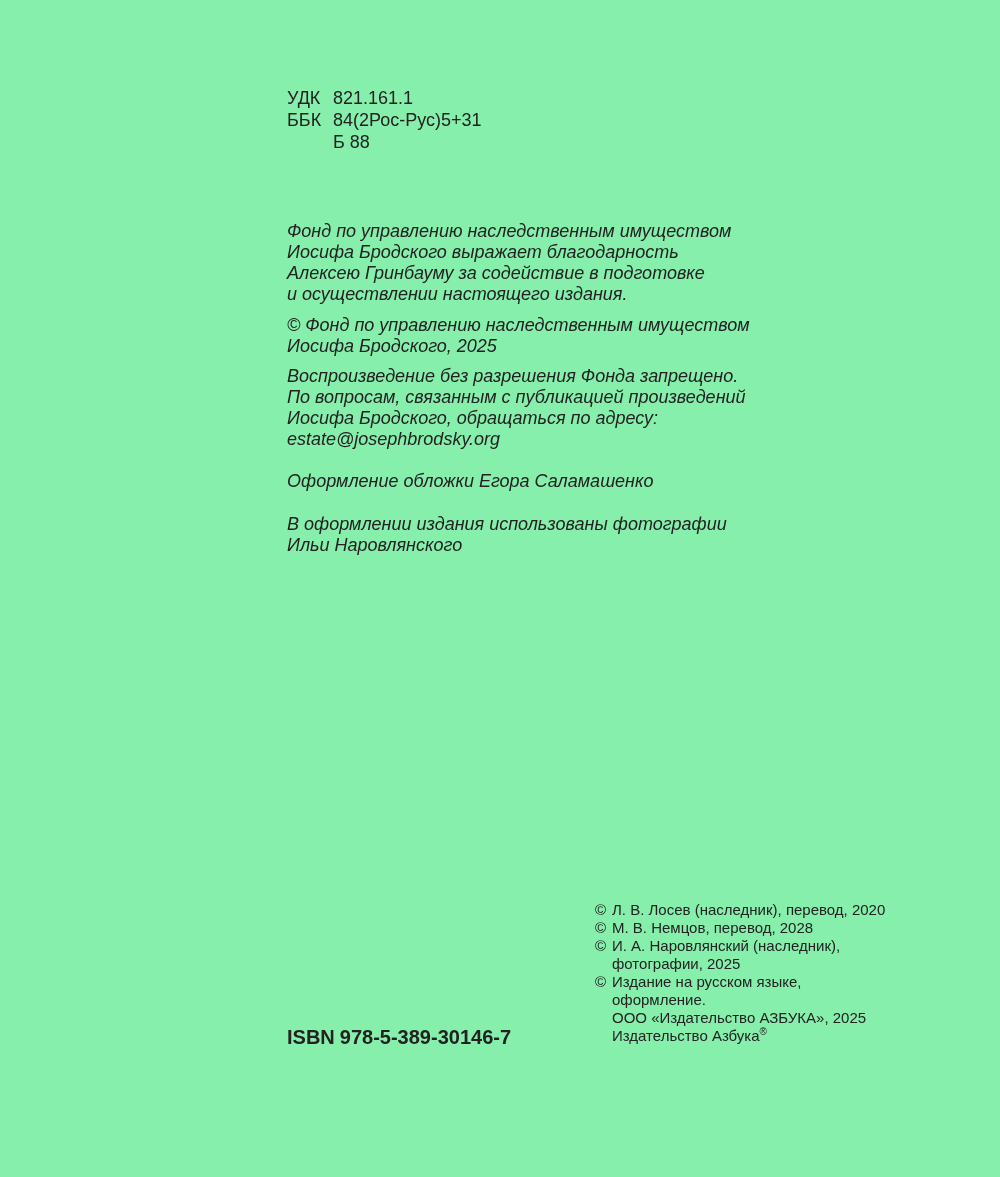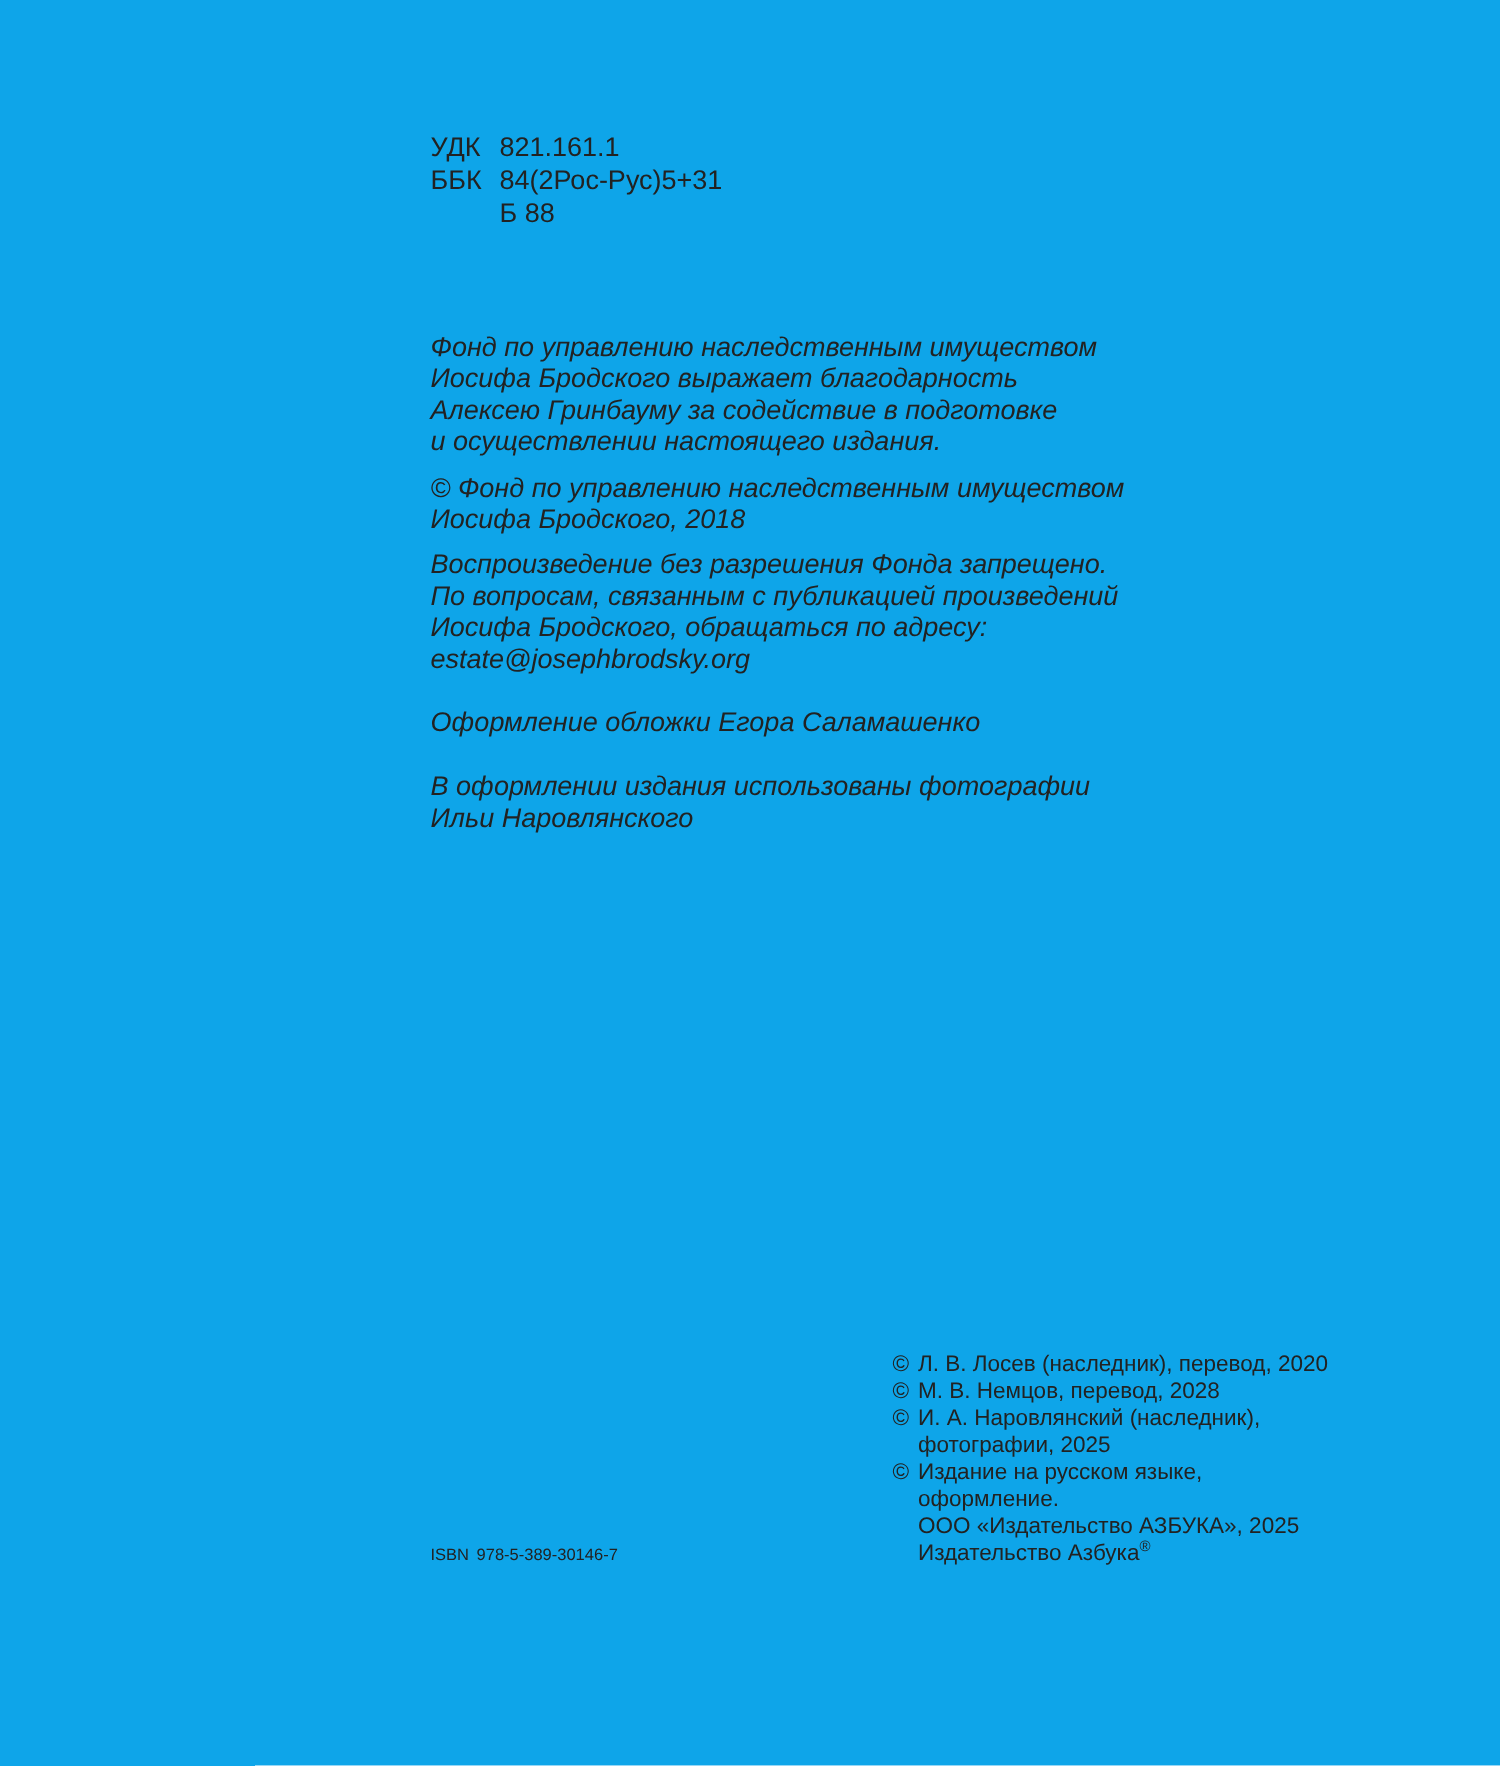--- a/index.html
+++ b/index.html
@@ -4,21 +4,21 @@
 <style>
   html, body {
     margin: 0;
     padding: 0;
     background: #ffffff;
   }
   .page {
     position: relative;
     width: 1000px;
     height: 1177px;
-    background: #0ea5e9;
+    background: #86efac;
     font-family: "Liberation Sans", "DejaVu Sans", sans-serif;
     color: #222222;
     overflow: hidden;
   }
   .block {
     position: absolute;
     white-space: pre-line;
     font-size: 18px;
     line-height: 21px;
     font-style: italic;
@@ -63,22 +63,22 @@
   .reg-sup {
     font-size: 10px;
     vertical-align: super;
     line-height: 0;
   }
   
   .isbn-line {
     position: absolute;
     left: 287px;
     top: 1027px;
-    font-size: 11px;
-    font-weight: 400;
+    font-size: 20px;
+    font-weight: 700;
     line-height: 20px;
     white-space: nowrap;
     text-align: right;
   }
   .isbn-line .sep { display: inline-block; width: 5px; }
 </style>
 </head>
 <body>
 
 <div class="page">
@@ -91,21 +91,21 @@
     <span></span>
     <span>Б 88</span>
   </div>
 
   <div class="block p-ack">Фонд по управлению наследственным имуществом
 Иосифа Бродского выражает благодарность
 Алексею Гринбауму за содействие в подготовке
 и осуществлении настоящего издания.</div>
 
   <div class="block p-estate">© Фонд по управлению наследственным имуществом
-Иосифа Бродского, 2018</div>
+Иосифа Бродского, 2025</div>
 
   <div class="block p-cover">Оформление обложки Егора Саламашенко</div>
 
   <div class="block p-repr">Воспроизведение без разрешения Фонда запрещено.
 По вопросам, связанным с публикацией произведений
 Иосифа Бродского, обращаться по адресу:
 estate@josephbrodsky.org</div>
 
   <div class="block p-photo">В оформлении издания использованы фотографии
 Ильи Наровлянского</div>

